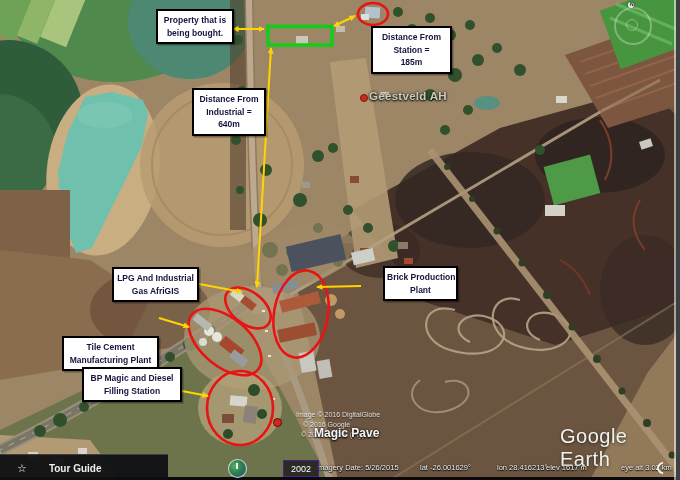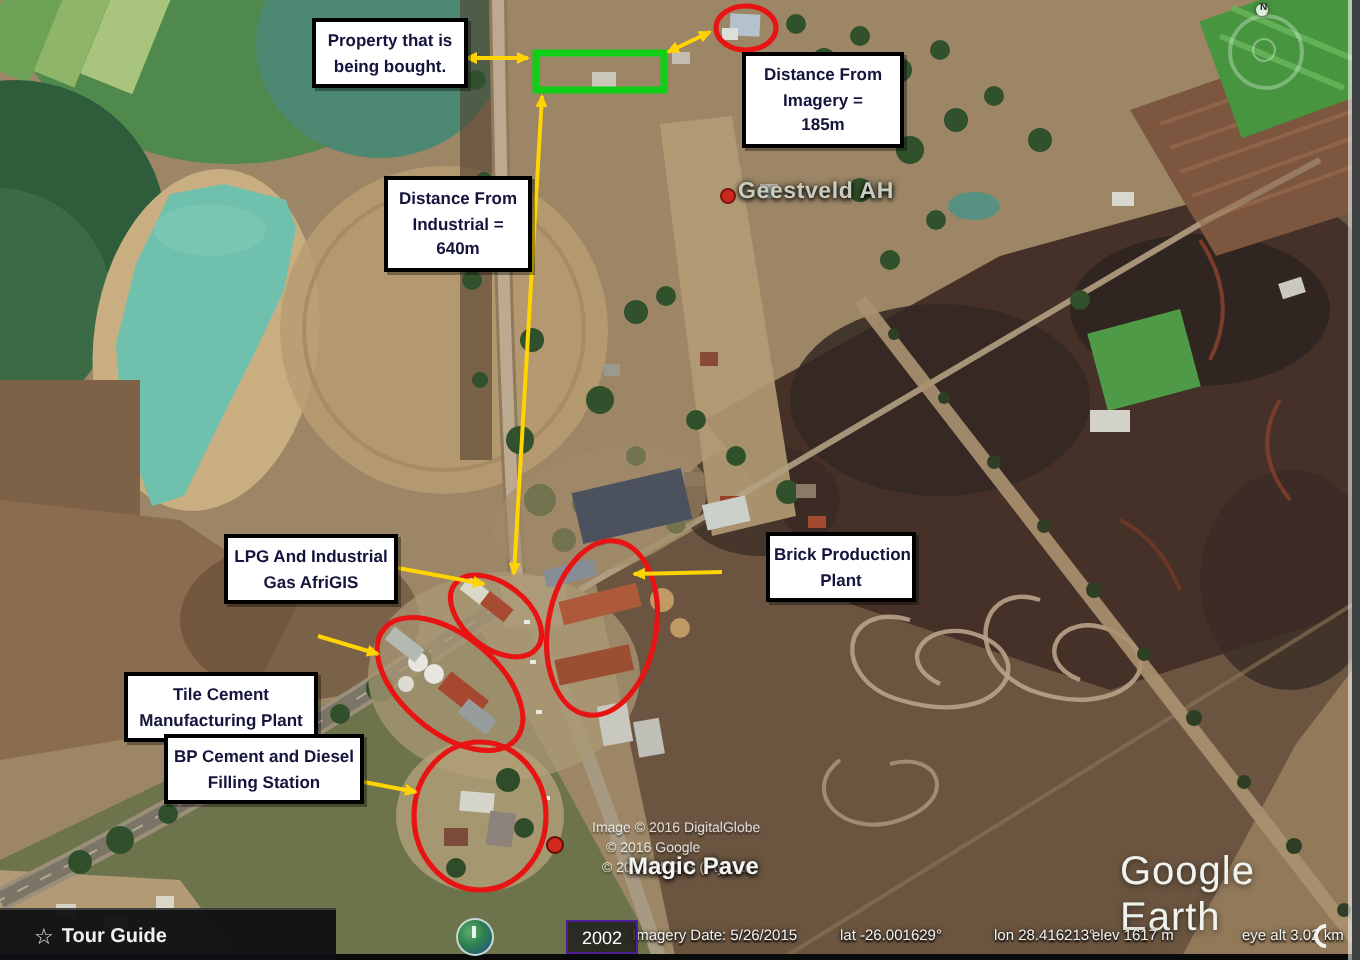--- a/index.html
+++ b/index.html
@@ -22,21 +22,21 @@
   .watermark{position:absolute;color:rgba(255,255,255,.82);font-size:7px;
              text-shadow:0 1px 1px rgba(0,0,0,.6);z-index:19;white-space:nowrap;}
   .logo{position:absolute;left:560px;top:425px;color:#f0f2ee;font-size:20px;
         letter-spacing:.5px;text-shadow:0 1px 3px rgba(0,0,0,.55);z-index:24;}
   .statusitem{position:absolute;top:463px;color:#f2f2f0;font-size:7.5px;
               text-shadow:0 1px 1px #000,0 0 2px rgba(0,0,0,.9);z-index:26;white-space:nowrap;}
   .tourbar{position:absolute;left:0;top:454px;width:168px;height:26px;
            background:rgba(14,15,18,.95);border-top:1px solid rgba(90,90,90,.6);
            display:flex;align-items:center;z-index:28;}
   .tourbar .star{color:#e8e8e8;font-size:11px;margin-left:17px;}
-  .tourbar .tglabel{color:#f0f0f0;font-weight:bold;font-size:10px;margin-left:4px;}
+  .tourbar .tglabel{color:#f0f0f0;font-weight:bold;font-size:10px;margin-left:22px;}
   .yearchip{position:absolute;left:283px;top:460px;width:34px;height:15px;
             background:rgba(25,25,25,.8);border:1px solid #4c1d95;color:#fff;
             font-size:9px;display:flex;align-items:center;justify-content:center;z-index:28;}
   .histicon{position:absolute;left:228px;top:459px;width:17px;height:17px;border-radius:50%;
             background:radial-gradient(circle at 35% 35%, #59b06a 0%, #2f7f4f 45%, #1c4f8a 100%);
             border:1px solid rgba(240,240,240,.8);z-index:28;}
   .histicon:after{content:"";position:absolute;left:7px;top:3px;width:2px;height:6px;
                   background:#eaf2ea;}
   .compass{position:absolute;left:610px;top:3px;width:44px;height:44px;z-index:27;}
   .compass .ring{position:absolute;left:4px;top:4px;width:34px;height:34px;border-radius:50%;
@@ -270,21 +270,21 @@
     </g>
   </svg>
 
   <div class="callout" style="left:156px;top:9px;width:78px;">
     <div>Property that is</div>
     <div>being bought.</div>
   </div>
 
   <div class="callout" style="left:371px;top:26px;width:81px;">
     <div>Distance From</div>
-    <div>Imagery =</div>
+    <div>Station =</div>
     <div>185m</div>
   </div>
 
   <div class="callout" style="left:192px;top:88px;width:74px;">
     <div>Distance From</div>
     <div>Industrial =</div>
     <div>640m</div>
   </div>
 
   <div class="callout" style="left:112px;top:267px;width:87px;">
@@ -296,21 +296,21 @@
     <div>Tile Cement</div>
     <div>Manufacturing Plant</div>
   </div>
 
   <div class="callout" style="left:383px;top:266px;width:75px;">
     <div>Brick Production</div>
     <div>Plant</div>
   </div>
 
   <div class="callout" style="left:82px;top:367px;width:100px;">
-    <div>BP Cement and Diesel</div>
+    <div>BP Magic and Diesel</div>
     <div>Filling Station</div>
   </div>
 
   <span class="pin" style="left:360px;top:94px;width:6px;height:6px;background:#cc2a1e;border:1px solid #7a1410;"></span>
   <div class="place-label" style="left:369px;top:90px;">Geestveld AH</div>
 
   <span class="pin" style="left:273px;top:418px;width:7px;height:7px;background:#d5281c;border:1px solid #5e0f08;"></span>
   <div class="biz-label" style="left:270px;top:426px;padding-left:44px;">Magic Pave</div>
 
   <div class="watermark" style="left:296px;top:411px;">Image © 2016 DigitalGlobe</div>

